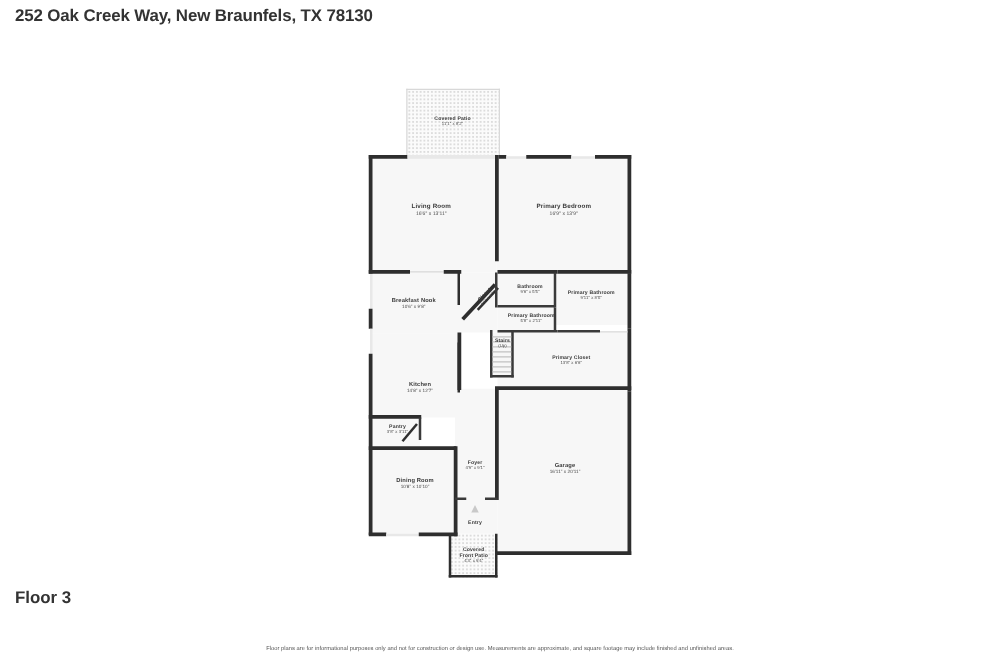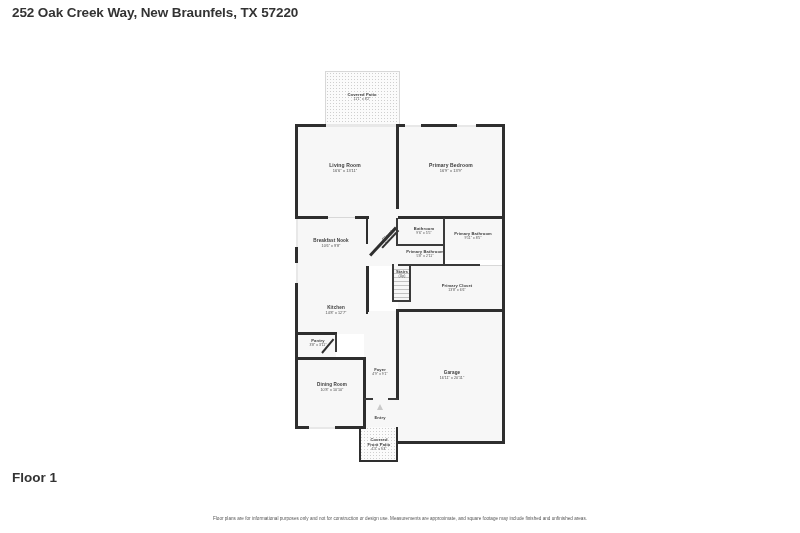--- a/index.html
+++ b/index.html
@@ -142,21 +142,21 @@
 
   
   .counter {
     position: absolute;
     background: #2e2e2e;
   }
 </style>
 </head>
 <body>
 
-<div id="page-title">252 Oak Creek Way, New Braunfels, TX 57220</div>
+<div id="page-title">252 Oak Creek Way, New Braunfels, TX 78130</div>
 
 <div id="plan">
 
   <div class="room outdoor" style="left:326px; top:72px; width:73px; height:54px;"></div>
 
   <div class="room" style="left:296px; top:126px; width:101px; height:92px;"></div>
 
   <div class="room" style="left:397px; top:126px; width:108px; height:92px;"></div>
 
   <div class="room" style="left:296px; top:218px; width:72px; height:49px;"></div>
@@ -363,15 +363,15 @@
   </div>
 
   <div class="label small" style="left:379px; top:444px;">
     <span class="name">Covered</span>
     <span class="name">Front Patio</span>
     <span class="dim">4'3" x 9'4"</span>
   </div>
 
 </div>
 
-<div id="floor-label">Floor 1</div>
+<div id="floor-label">Floor 3</div>
 
 <div id="disclaimer">Floor plans are for informational purposes only and not for construction or design use. Measurements are approximate, and square footage may include finished and unfinished areas.</div>
 
 </body></html>

